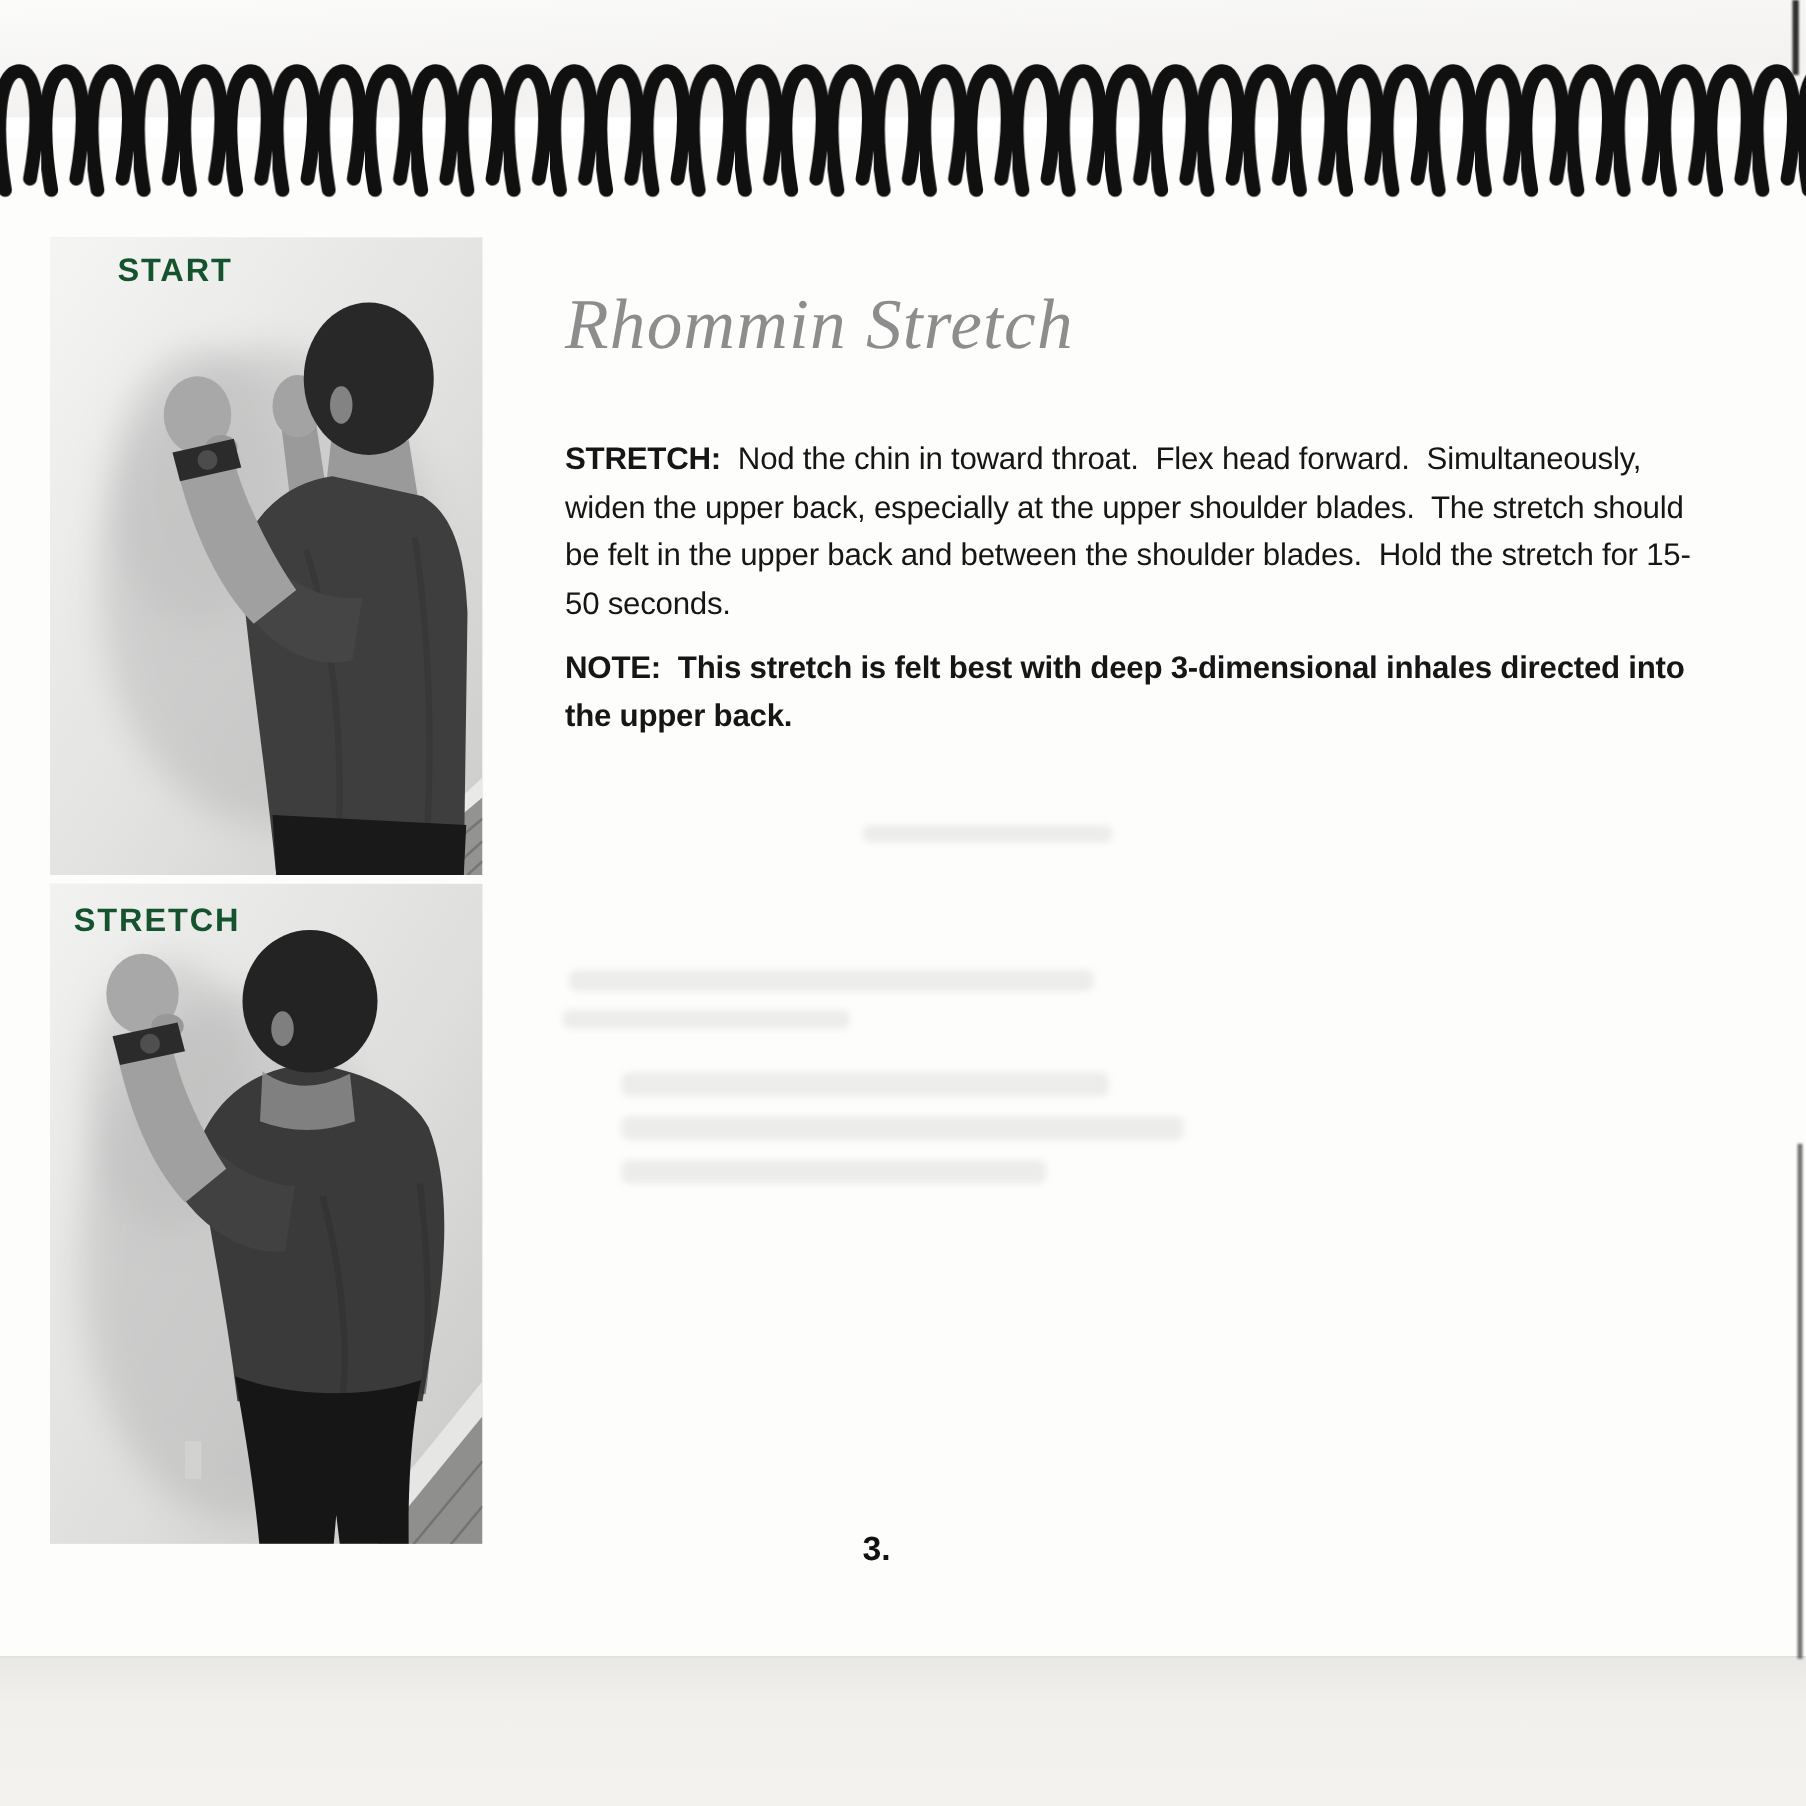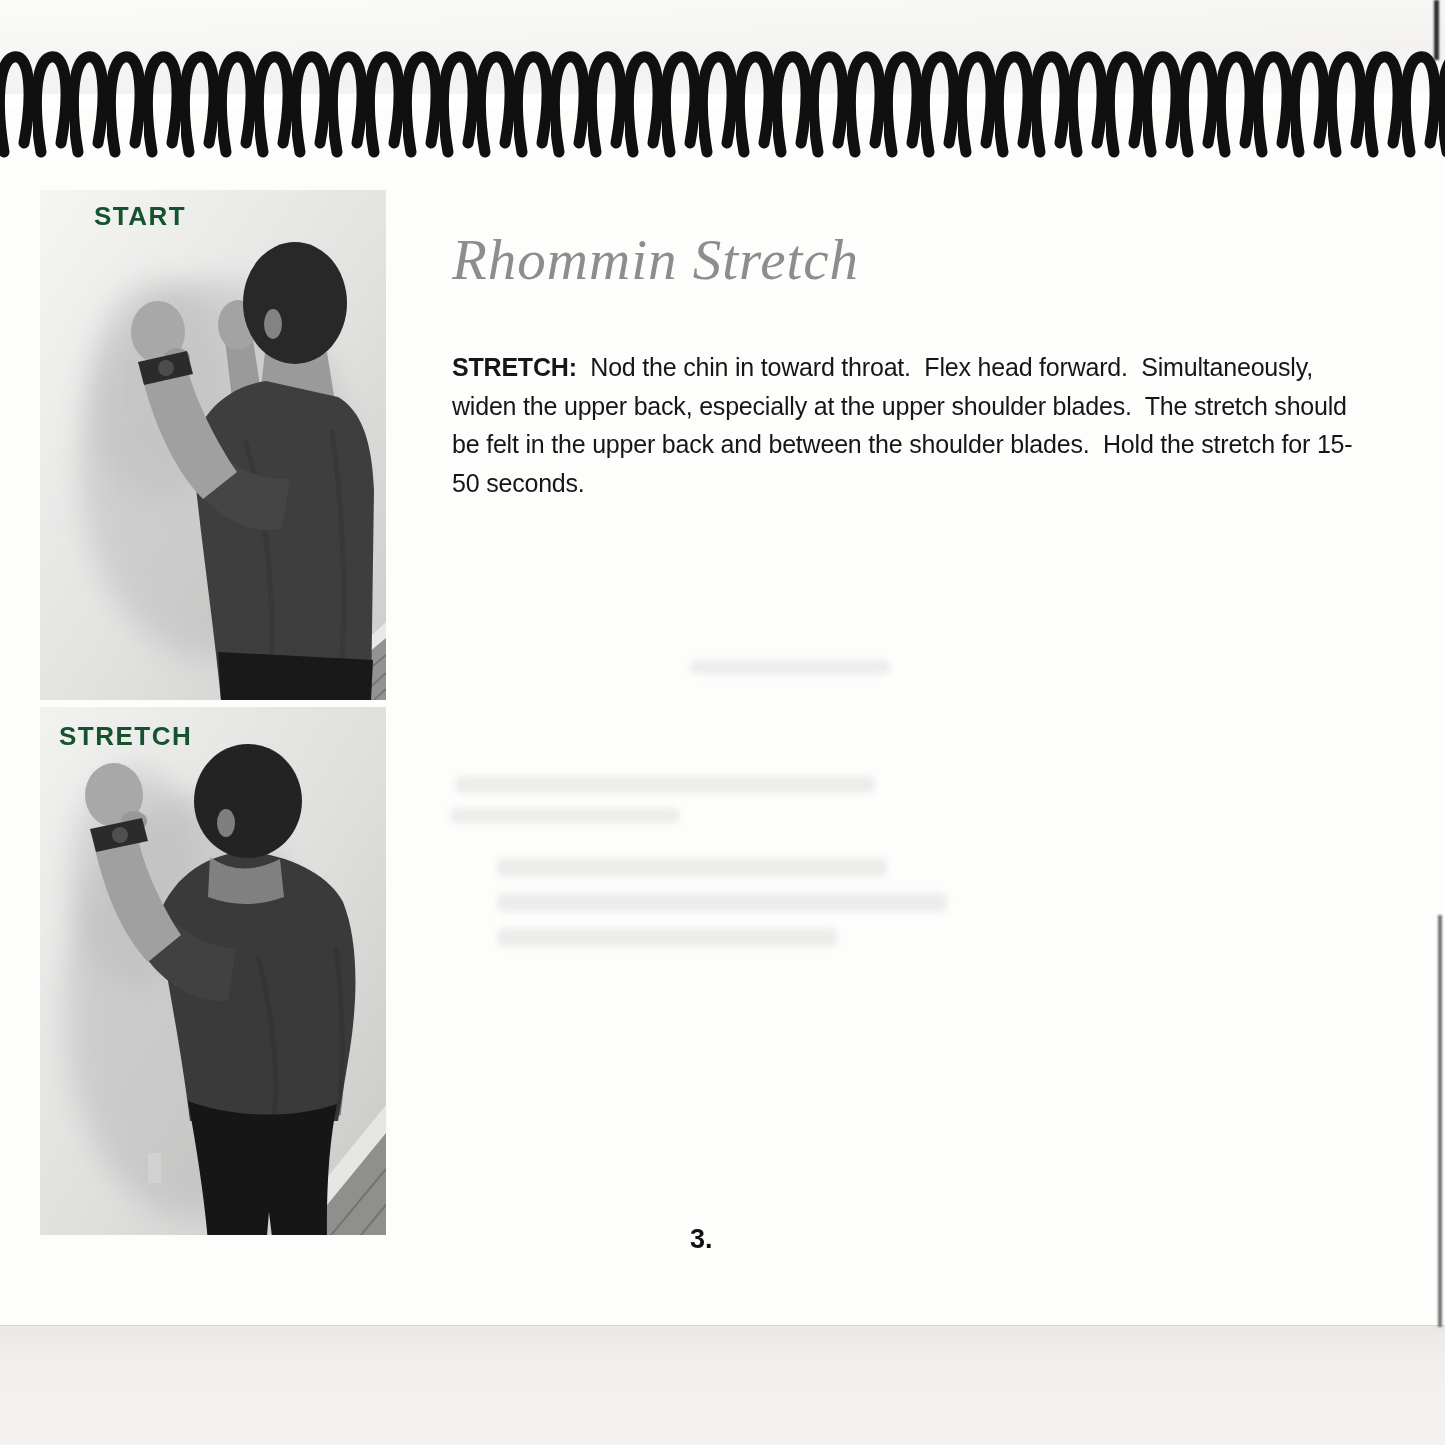--- a/index.html
+++ b/index.html
@@ -155,20 +155,21 @@
     </svg>
     <div class="photo-label" data-name="photo-label-stretch">STRETCH</div>
   </div>
 
   <div class="text-col" data-name="text-column">
     <h1 class="doc-title" data-name="page-title">Rhommin Stretch</h1>
 
 
     <p data-name="stretch-paragraph"><b data-name="paragraph-label">STRETCH:</b><span>  Nod the chin in toward throat.  Flex head forward.  Simultaneously, widen the upper back, especially at the upper shoulder blades.  The stretch should be felt in the upper back and between the shoulder blades.  Hold the stretch for 15-50 seconds.</span></p>
 
+    <p data-name="note-breathing-paragraph"><b data-name="paragraph-label">NOTE:</b><b>  This stretch is felt best with deep 3-dimensional inhales directed into the upper back.</b></p>
 
   </div>
 
   <div data-name="bleed-through-text">
     <div class="ghost" style="left:258px;top:444px;width:200px;height:14px;" data-name="ghost-text-line"></div>
     <div class="ghost" style="left:23px;top:560px;width:420px;height:17px;" data-name="ghost-text-line"></div>
     <div class="ghost" style="left:18px;top:592px;width:230px;height:15px;" data-name="ghost-text-line"></div>
     <div class="ghost" style="left:65px;top:642px;width:390px;height:19px;" data-name="ghost-text-line"></div>
     <div class="ghost" style="left:65px;top:677px;width:450px;height:19px;" data-name="ghost-text-line"></div>
     <div class="ghost" style="left:65px;top:712px;width:340px;height:19px;" data-name="ghost-text-line"></div>

